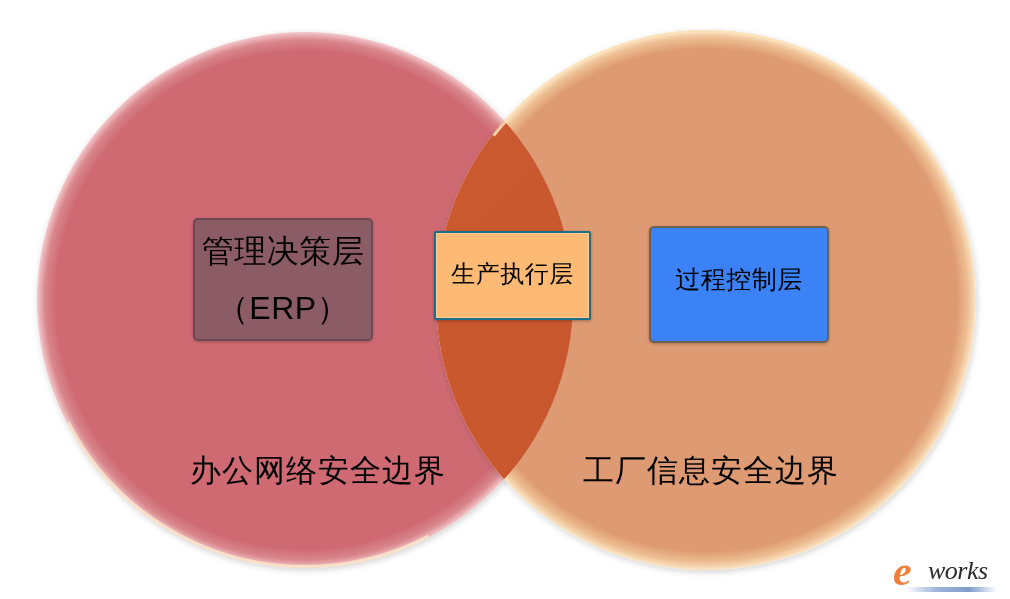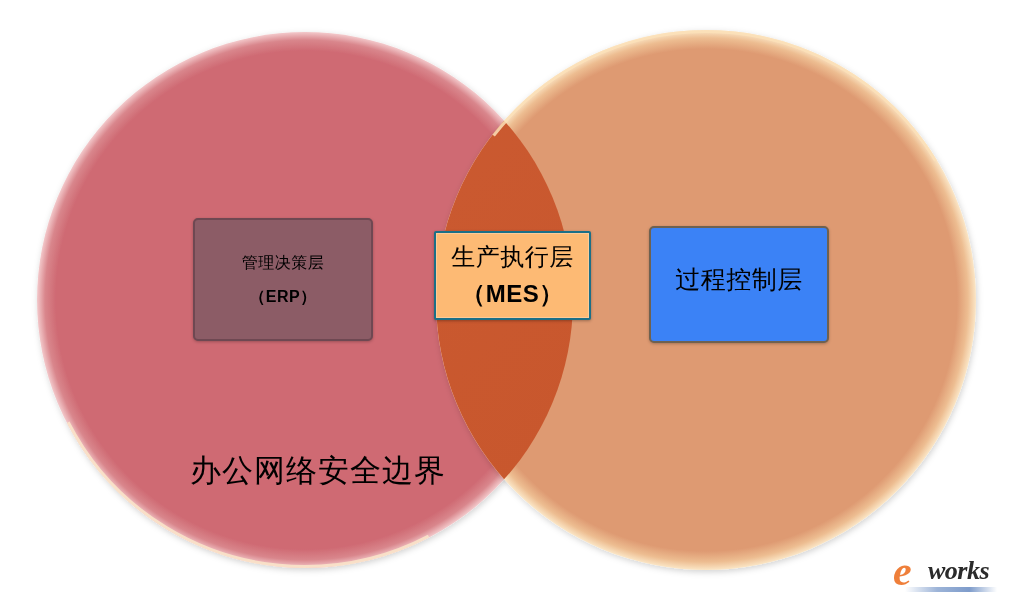--- a/index.html
+++ b/index.html
@@ -35,31 +35,31 @@
     display: flex;
     flex-direction: column;
     align-items: center;
     justify-content: center;
     text-align: center;
     color: #000000;
     line-height: 1.45;
     letter-spacing: 0.5px;
   }
   .layer-box .ln1 { display: block; }
-  .layer-box .ln2 { display: block; font-weight: bold; }
+  .layer-box .ln2 { display: block; }
 
   #box-erp {
     left: 193px;
     top: 218px;
     width: 180px;
     height: 123px;
     background: #8c5c66;
     border: 2px solid #6e4852;
     border-radius: 5px;
-    font-size: 16px;
+    font-size: 32px;
     box-shadow: 0 1px 3px rgba(0,0,0,0.25);
   }
   #box-erp .ln1 { margin-bottom: 10px; }
 
   #box-mes {
     left: 434px;
     top: 231px;
     width: 157px;
     height: 89px;
     background: #fdba74;
@@ -112,21 +112,21 @@
     font-size: 42px;
     color: #ef7f3a;
     line-height: 1;
   }
   #brand-logo .logo-works {
     position: absolute;
     left: 35px;
     top: 6px;
     font-family: "Liberation Serif", "DejaVu Serif", serif;
     font-style: italic;
-    font-weight: bold;
+    font-weight: normal;
     font-size: 26px;
     color: #2b2b2b;
     line-height: 1;
     letter-spacing: -0.5px;
   }
   #brand-logo .logo-bar {
     position: absolute;
     left: 12px;
     top: 35px;
     width: 92px;
@@ -178,29 +178,29 @@
     <circle cx="706" cy="300" r="268.5" fill="none" stroke="#fbe0b8" stroke-width="3" stroke-opacity="0.85" stroke-dasharray="520 1170" stroke-dashoffset="-1020"></circle>
   </svg>
 
   <div class="layer-box" id="box-erp">
     <span class="ln1">管理决策层</span>
     <span class="ln2">（ERP）</span>
   </div>
 
   <div class="layer-box" id="box-mes">
     <span class="ln1">生产执行层</span>
-    <span class="ln2">（MES）</span>
   </div>
 
   <div class="layer-box" id="box-pcs">
     <span class="ln1">过程控制层</span>
   </div>
 
   <div class="boundary-label" id="label-office">办公网络安全边界</div>
 
+  <div class="boundary-label" id="label-factory">工厂信息安全边界</div>
 
   <div id="brand-logo">
     <span class="logo-e">e</span>
     <span class="logo-works">works</span>
     <span class="logo-bar"></span>
   </div>
 
 </div>
 
 </body></html>

